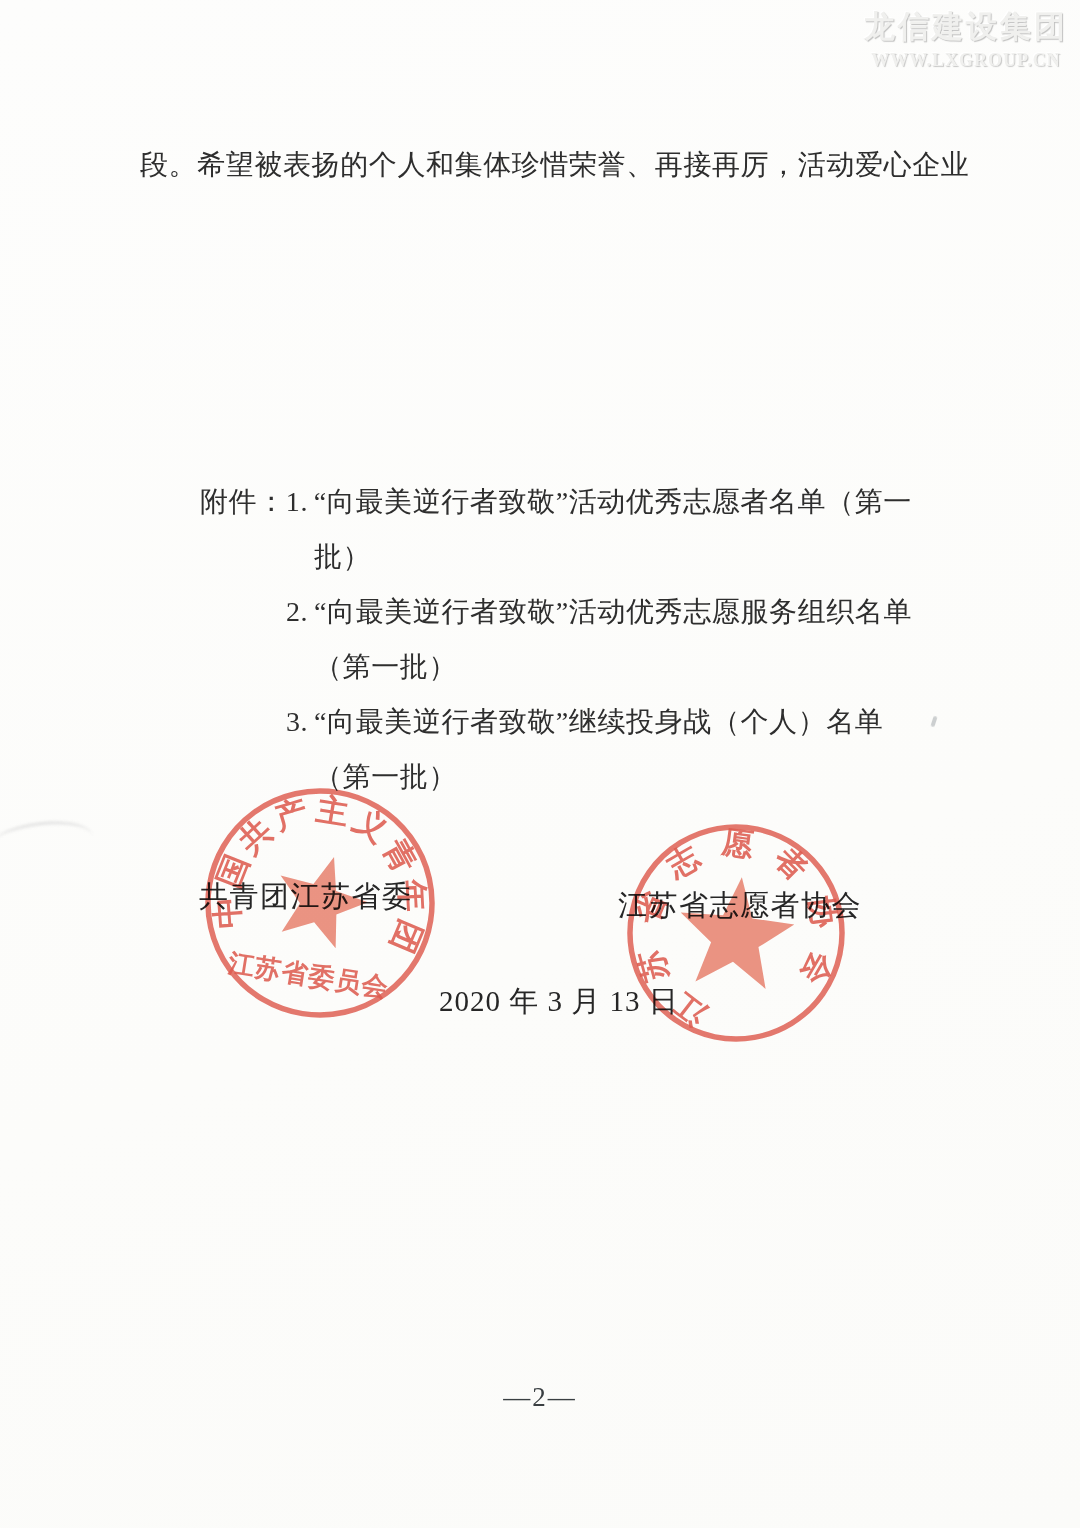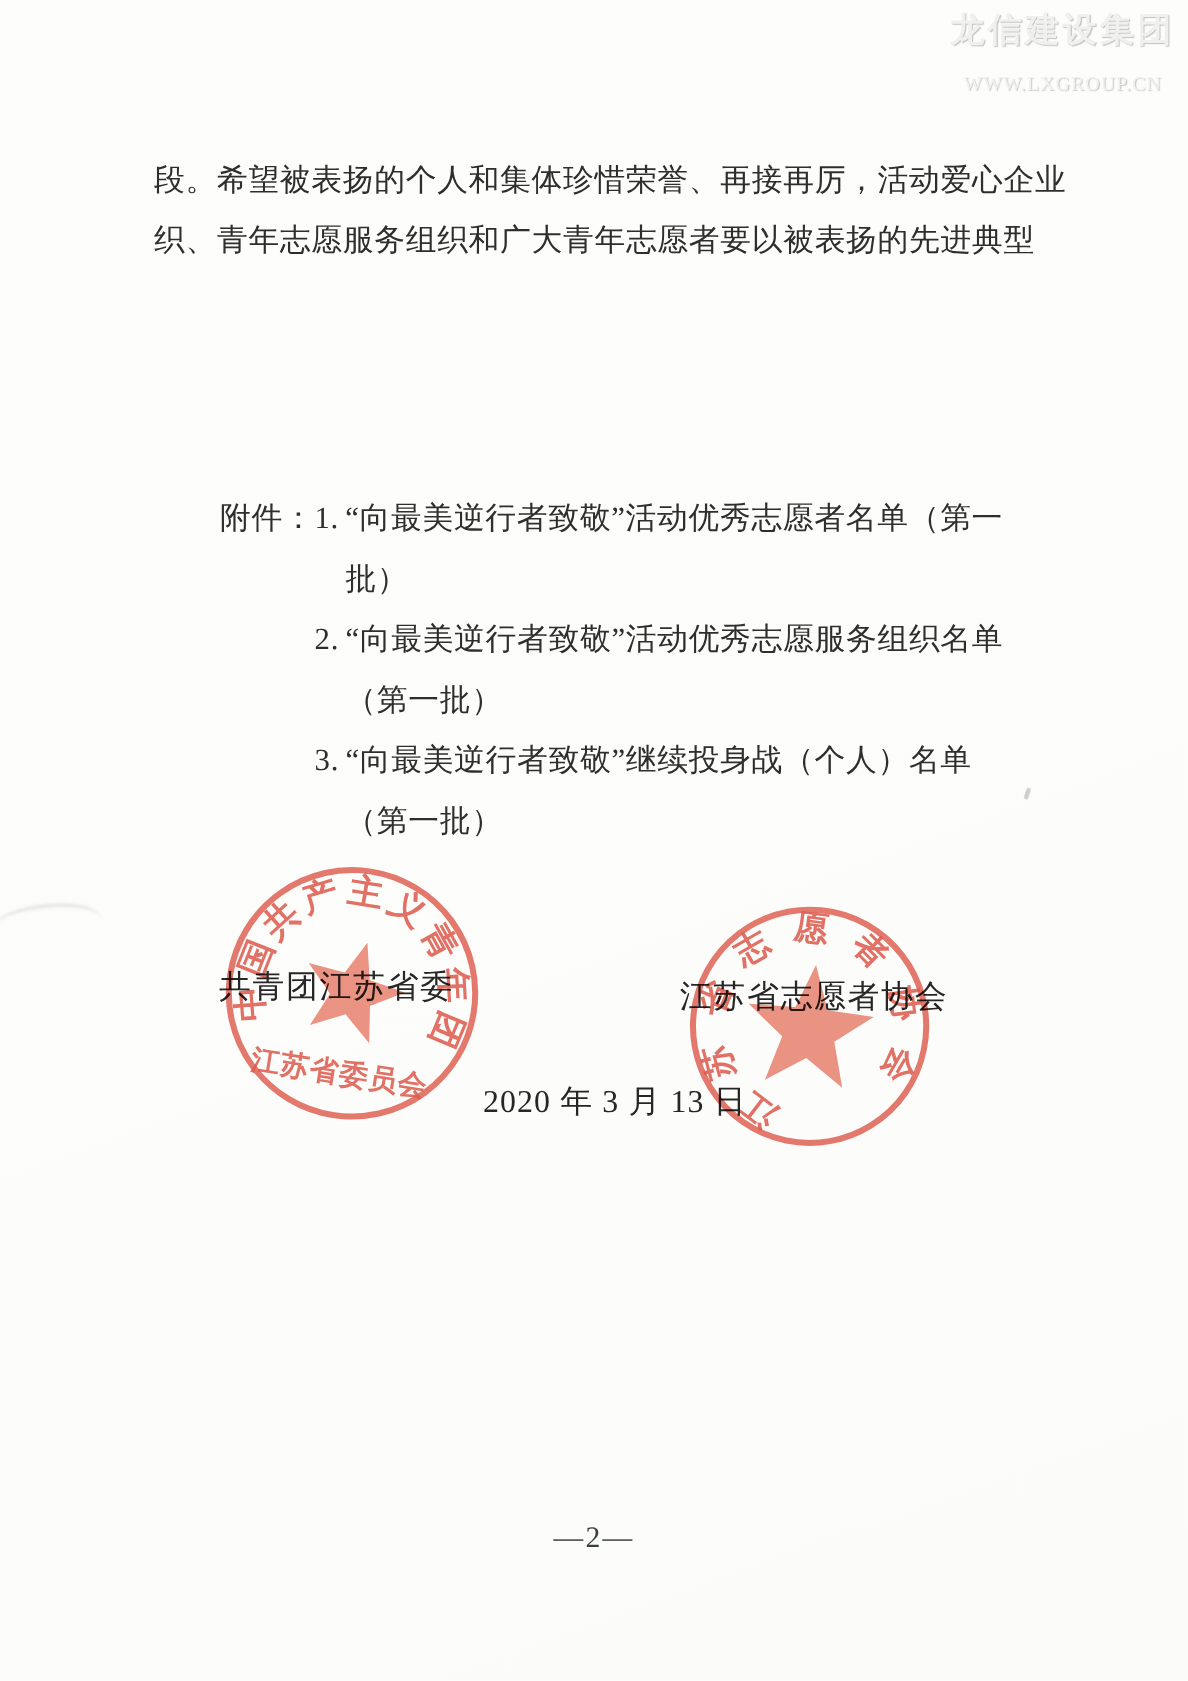--- a/index.html
+++ b/index.html
@@ -15,32 +15,32 @@
   
   .watermark{
     position:absolute;top:6px;right:12px;text-align:center;
     color:#f0f0ee;user-select:none;
   }
   .wm-company{
     font-size:31px;font-weight:bold;letter-spacing:3px;
     text-shadow:1px 1px 1px rgba(120,120,120,.45),-1px -1px 1px #ffffff;
   }
   .wm-site{
-    font-size:18px;font-weight:normal;letter-spacing:1px;margin-top:18px;
+    font-size:18px;font-weight:bold;letter-spacing:1px;margin-top:2px;
     text-shadow:1px 1px 1px rgba(120,120,120,.4),-1px -1px 1px #ffffff;
   }
   
   .para{
     position:absolute;left:140px;top:138px;width:820px;
     color:#2e2e2e;font-size:28px;letter-spacing:0.6px;
   }
   .p-line{white-space:nowrap;height:54px;line-height:54px;}
   
   .att{
-    position:absolute;left:200px;top:444px;width:780px;
+    position:absolute;left:200px;top:474px;width:780px;
     color:#2e2e2e;font-size:28px;letter-spacing:0.6px;
   }
   .att-row{white-space:nowrap;height:55px;line-height:55px;}
   .att-row.indent1{padding-left:86px;}
   .att-row.indent2{padding-left:114px;}
   .att-num{display:inline-block;min-width:28px;}
   
   .sig{position:absolute;color:#262626;font-size:29px;letter-spacing:1.5px;white-space:nowrap;}
   .sig-left{left:199px;top:877px;}
   .sig-right{left:618px;top:886px;}
@@ -76,21 +76,20 @@
   <div class="artifact-smudge"></div>
   <div class="artifact-speck"></div>
 
   <div class="watermark">
     <div class="wm-company">龙信建设集团</div>
     <div class="wm-site">WWW.LXGROUP.CN</div>
   </div>
 
   <div class="para">
     <div class="p-line">段。希望被表扬的个人和集体珍惜荣誉、再接再厉，活动爱心企业</div>
-    <div class="p-line">织、青年志愿服务组织和广大青年志愿者要以被表扬的先进典型</div>
   </div>
 
   <div class="att">
     <div class="att-row">
       <span>附件：</span><span class="att-num">1.</span><span>“向最美逆行者致敬”活动优秀志愿者名单（第一</span>
     </div>
     <div class="att-row indent2">
       <span>批）</span>
     </div>
     <div class="att-row indent1">

